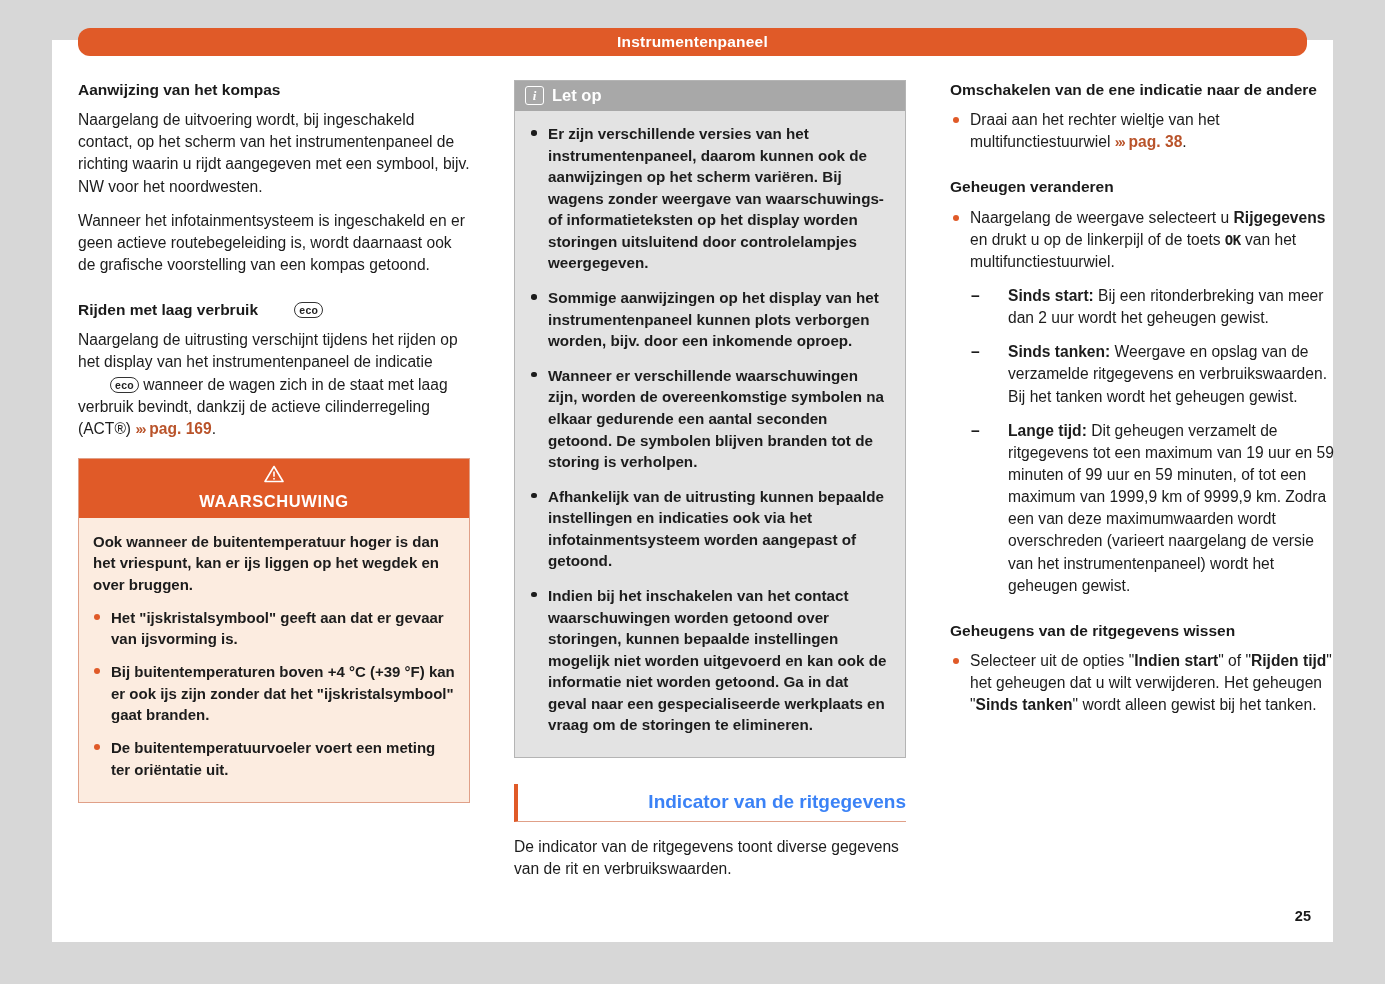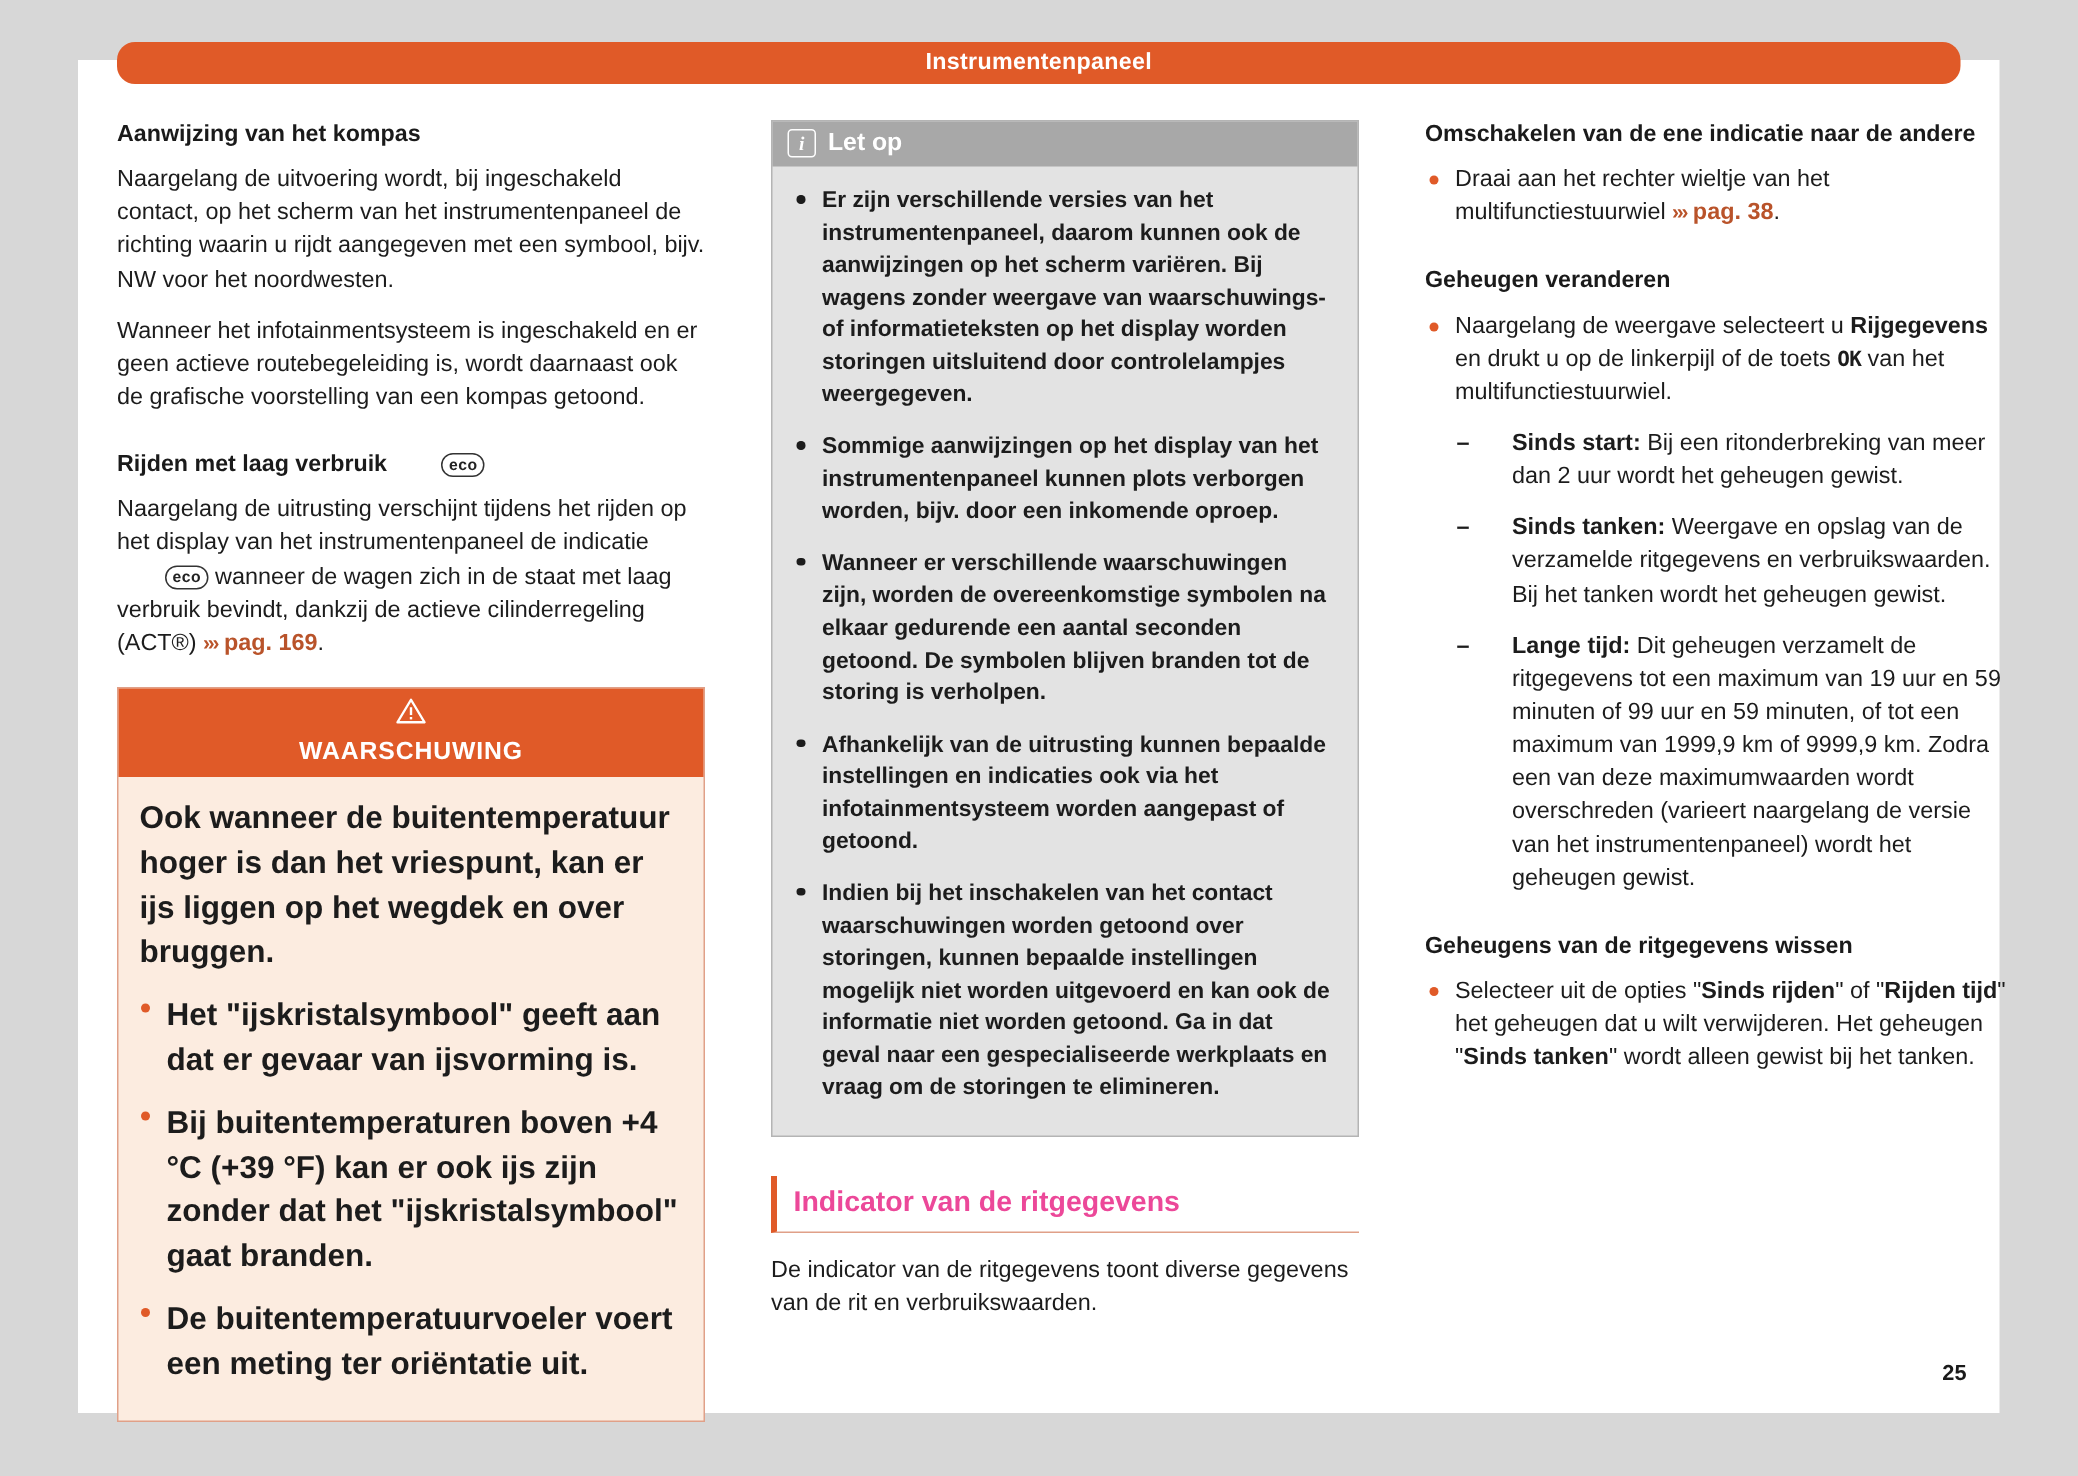--- a/index.html
+++ b/index.html
@@ -66,26 +66,27 @@
     font-size: 15.6px;
     line-height: 1.42;
     color: #1c1c1c;
     margin: 0 0 12px 0;
     font-weight: 400;
   }
 
   .h-section {
     font-size: 19px;
     font-weight: bold;
-    color: #ec4899;
+    color: #3b82f6;
     margin: 0;
     padding: 7px 0 7px 11px;
     border-left: 4px solid #e05a28;
     border-bottom: 1.5px solid #e0a088;
     line-height: 1.2;
+    text-align: right;
   }
 
   
   .bullet {
     position: relative;
     font-size: 15.6px;
     line-height: 1.42;
     color: #1c1c1c;
     margin: 0 0 12px 0;
     padding-left: 20px;
@@ -172,21 +173,21 @@
     align-items: center;
     gap: 9px;
     flex-direction: column;
   }
   .warn-body {
     padding: 13px 14px 10px 14px;
   }
   .warn-body p.body,
   .warn-body .bullet {
     font-weight: bold;
-    font-size: 21px;
+    font-size: 15px;
     line-height: 1.42;
     color: #1c1c1c;
   }
   .warn-body .bullet { padding-left: 18px; }
   .warn-body .bullet::before { left: 1px; top: 7px; }
 
   
   .note-box {
     border: 1px solid #b4b4b4;
     background: #e3e3e3;
@@ -323,21 +324,21 @@
       <p class="bullet"><span>Naargelang de weergave selecteert u </span><b>Rijgegevens</b><span> en drukt u op de linkerpijl of de toets </span><span class="mono-key">OK</span><span> van het multifunctiestuurwiel.</span></p>
 
       <p class="dash"><b>Sinds start:</b><span> Bij een ritonderbreking van meer dan 2 uur wordt het geheugen gewist.</span></p>
 
       <p class="dash"><b>Sinds tanken:</b><span> Weergave en opslag van de verzamelde ritgegevens en verbruikswaarden. Bij het tanken wordt het geheugen gewist.</span></p>
 
       <p class="dash"><b>Lange tijd:</b><span> Dit geheugen verzamelt de ritgegevens tot een maximum van 19 uur en 59 minuten of 99 uur en 59 minuten, of tot een maximum van 1999,9 km of 9999,9 km. Zodra een van deze maximumwaarden wordt overschreden (varieert naargelang de versie van het instrumentenpaneel) wordt het geheugen gewist.</span></p>
 
       <h3 class="h-sub spaced">Geheugens van de ritgegevens wissen</h3>
 
-      <p class="bullet"><span>Selecteer uit de opties "</span><b>Sinds rijden</b><span>" of "</span><b>Rijden tijd</b><span>" het geheugen dat u wilt verwijderen. Het geheugen "</span><b>Sinds tanken</b><span>" wordt alleen gewist bij het tanken.</span></p>
+      <p class="bullet"><span>Selecteer uit de opties "</span><b>Indien start</b><span>" of "</span><b>Rijden tijd</b><span>" het geheugen dat u wilt verwijderen. Het geheugen "</span><b>Sinds tanken</b><span>" wordt alleen gewist bij het tanken.</span></p>
 
 
     </div>
 
   </div>
 
   <div id="page-number">25</div>
 
 </div>
 

